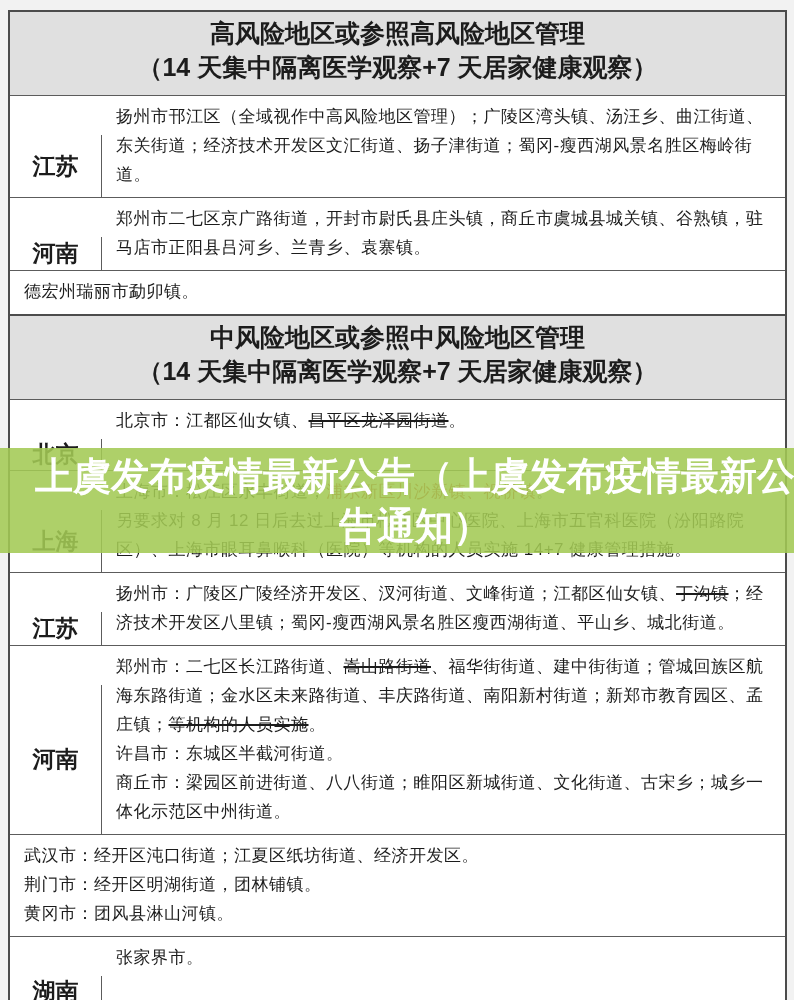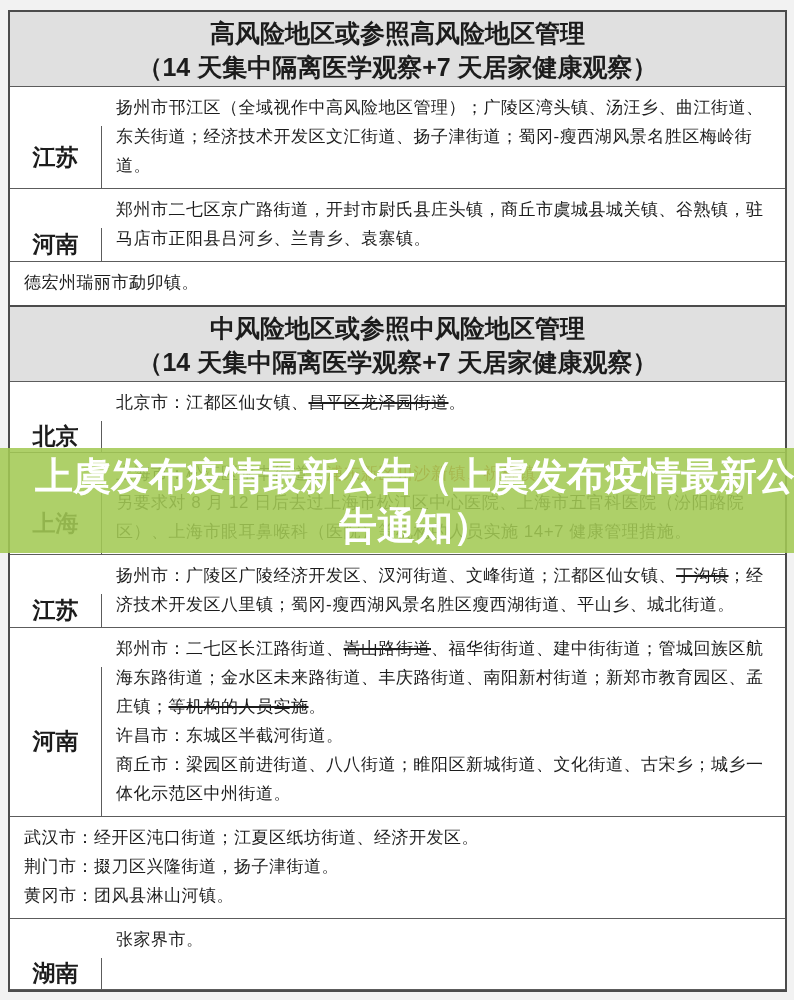--- a/index.html
+++ b/index.html
@@ -18,21 +18,21 @@
     width: 779px;
     border: 2px solid #4c4c4c;
     background: #ffffff;
   }
   .section-header {
     background: #e0e0e0;
     text-align: center;
     font-weight: 700;
     font-size: 25px;
     line-height: 34px;
-    padding: 4px 0 2px 0;
+    padding: 4px 0 11px 0;
     border-top: 2px solid #4c4c4c;
   }
   .section-header:first-child { border-top: none; }
   .table-row {
     display: flex;
     border-top: 1.5px solid #5c5c5c;
   }
   .province-cell {
     flex: 0 0 92px;
     display: flex;
@@ -127,21 +127,21 @@
         <div class="province-cell">河南</div>
         <div class="row-content">
           <div class="paragraph"><span>郑州市：二七区长江路街道、</span><span class="seg-strike">嵩山路街道</span><span>、福华街街道、建中街街道；管城回族区航海东路街道；金水区未来路街道、丰庆路街道、南阳新村街道；新郑市教育园区、孟庄镇；</span><span class="seg-strike">等机构的人员实施</span><span>。</span></div>
           <div class="paragraph"><span>许昌市：东城区半截河街道。</span></div>
           <div class="paragraph"><span>商丘市：梁园区前进街道、八八街道；睢阳区新城街道、文化街道、古宋乡；城乡一体化示范区中州街道。</span></div>
         </div>
       </div>
       <div class="table-row">
         <div class="row-content">
           <div class="paragraph"><span>武汉市：经开区沌口街道；江夏区纸坊街道、经济开发区。</span></div>
-          <div class="paragraph"><span>荆门市：掇刀区兴隆街道，扬子津街道。</span></div>
+          <div class="paragraph"><span>荆门市：经开区明湖街道，团林铺镇。</span></div>
           <div class="paragraph"><span>黄冈市：团风县淋山河镇。</span></div>
         </div>
       </div>
       <div class="table-row">
         <div class="province-cell">湖南</div>
         <div class="row-content">
           <div class="paragraph"><span>张家界市。</span></div>
         </div>
       </div>
       <div class="table-row"></div>

